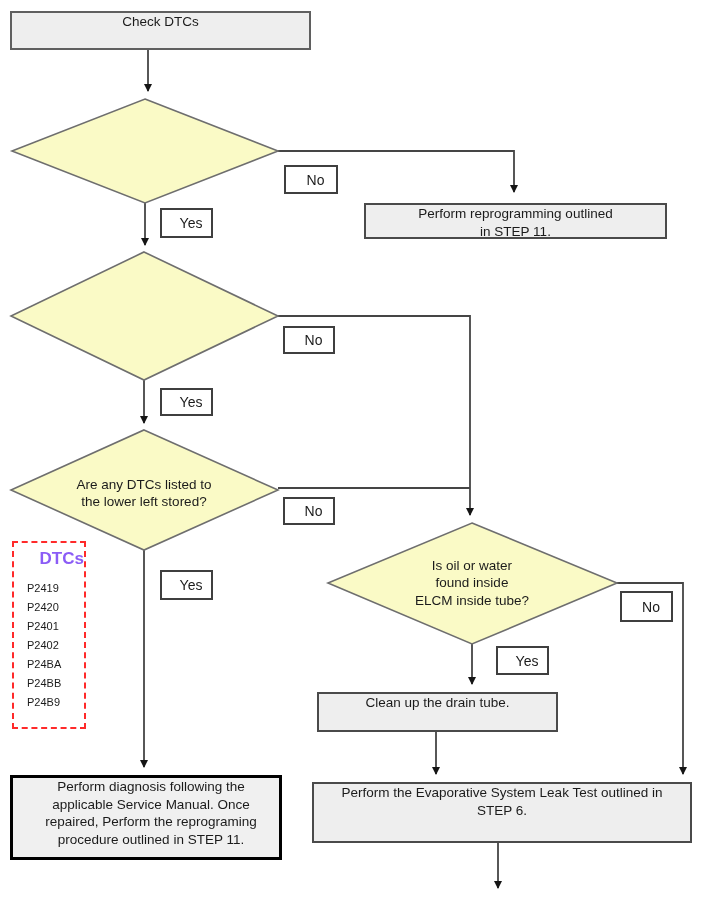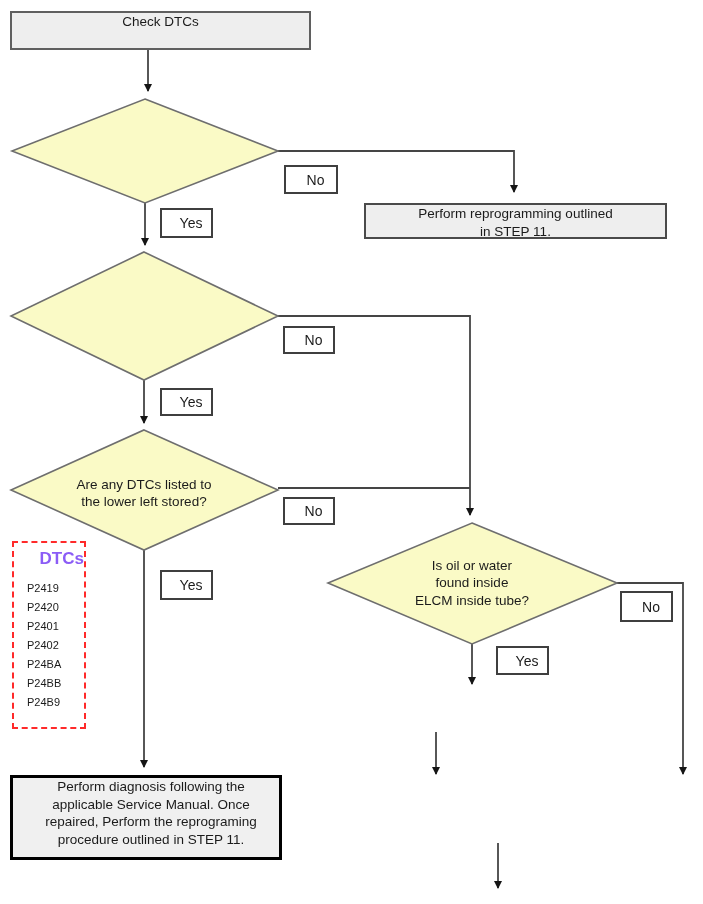--- a/index.html
+++ b/index.html
@@ -132,21 +132,28 @@
   <div class="abs branch-label" style="left:160px; top:570px; width:53px; height:30px;">Yes</div>
 
   <div class="abs branch-label" style="left:620px; top:591px; width:53px; height:31px;">No</div>
   <div class="abs branch-label" style="left:496px; top:646px; width:53px; height:29px;">Yes</div>
 
   <div class="abs process" style="left:364px; top:203px; width:303px; height:36px;">
     <div class="node-text">Perform reprogramming outlined
 in STEP 11.</div>
   </div>
 
+  <div class="abs process" style="left:317px; top:692px; width:241px; height:40px;">
+    <div class="node-text">Clean up the drain tube.</div>
+  </div>
 
+  <div class="abs process" style="left:312px; top:782px; width:380px; height:61px;">
+    <div class="node-text">Perform the Evaporative System Leak Test outlined in
+STEP 6.</div>
+  </div>
 
   <div class="abs process terminal" style="left:10px; top:775px; width:272px; height:85px;padding-left:10px;">
     <div class="node-text">Perform diagnosis following the
 applicable Service Manual. Once
 repaired, Perform the reprograming
 procedure outlined in STEP 11.</div>
   </div>
 
   <div class="abs dtc-box" style="left:12px; top:541px; width:74px; height:188px;">
     <div class="dtc-title">DTCs</div>

